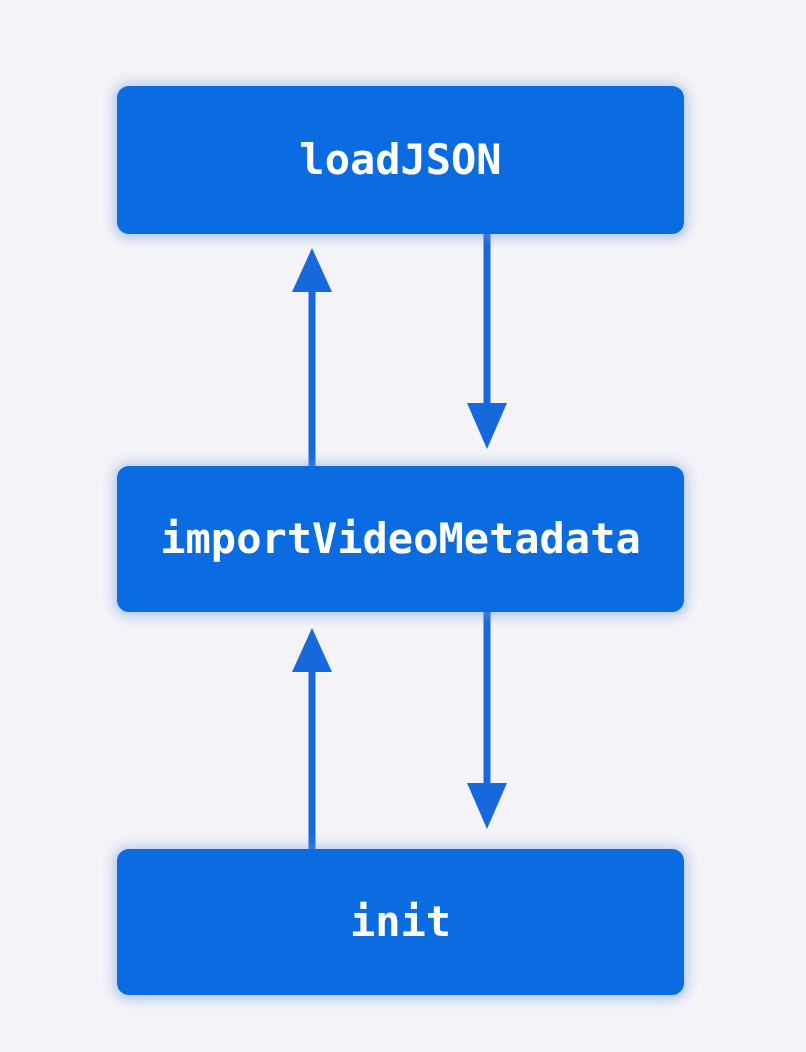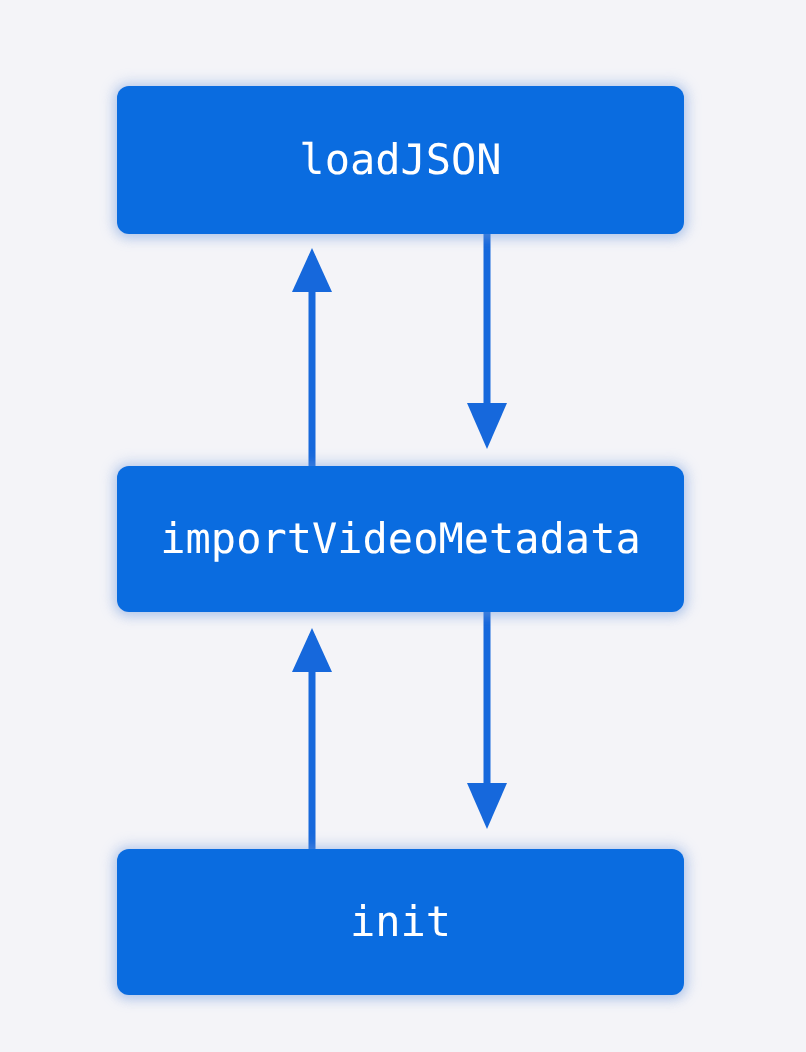--- a/index.html
+++ b/index.html
@@ -36,21 +36,21 @@
     justify-content: center;
     background: #0a6ce0;
     border-radius: 12px;
     box-shadow: 0 0 14px 4px rgba(120, 160, 225, 0.33),
                 0 2px 10px 2px rgba(110, 150, 220, 0.28);
   }
   .node-label {
     color: #ffffff;
     font-family: "DejaVu Sans Mono", "Liberation Mono", monospace;
     font-size: 42px;
-    font-weight: 400;
+    font-weight: 700;
     letter-spacing: 0px;
     line-height: 1;
     white-space: nowrap;
     text-rendering: geometricPrecision;
   }
   #node-loadjson {
     left: 117px;
     top: 86px;
     width: 567px;
     height: 148px;

